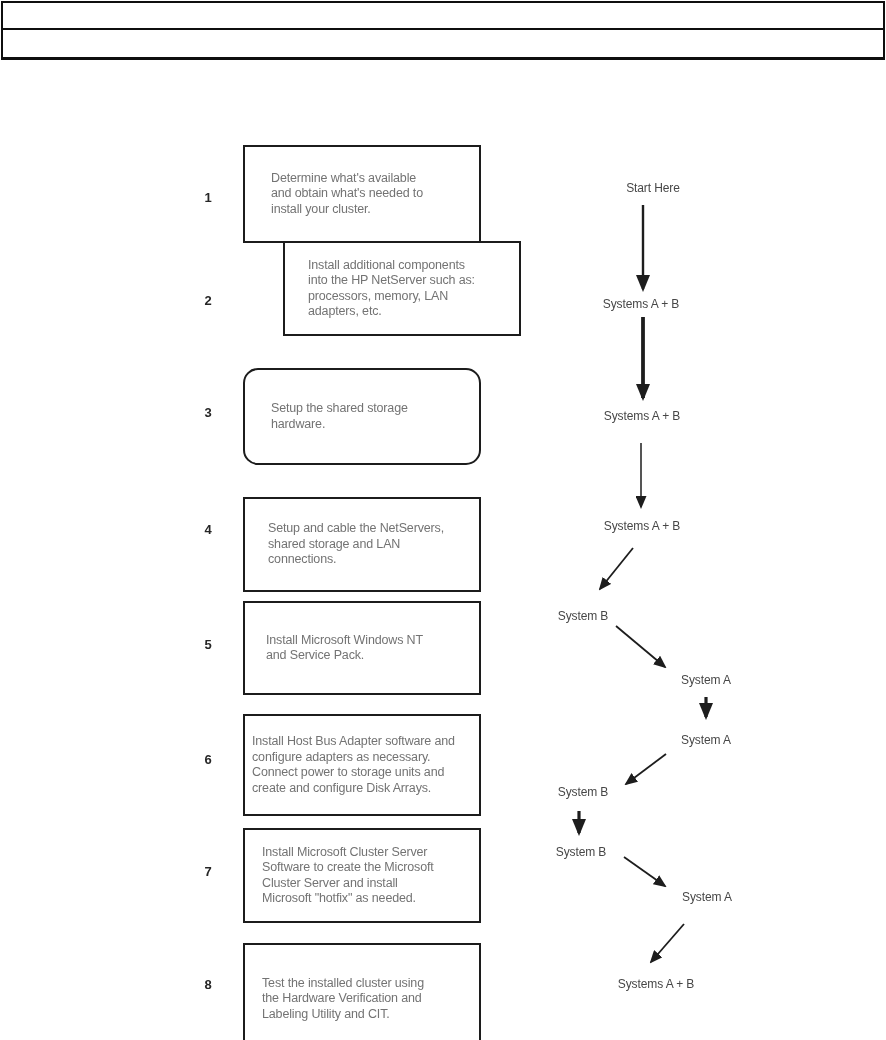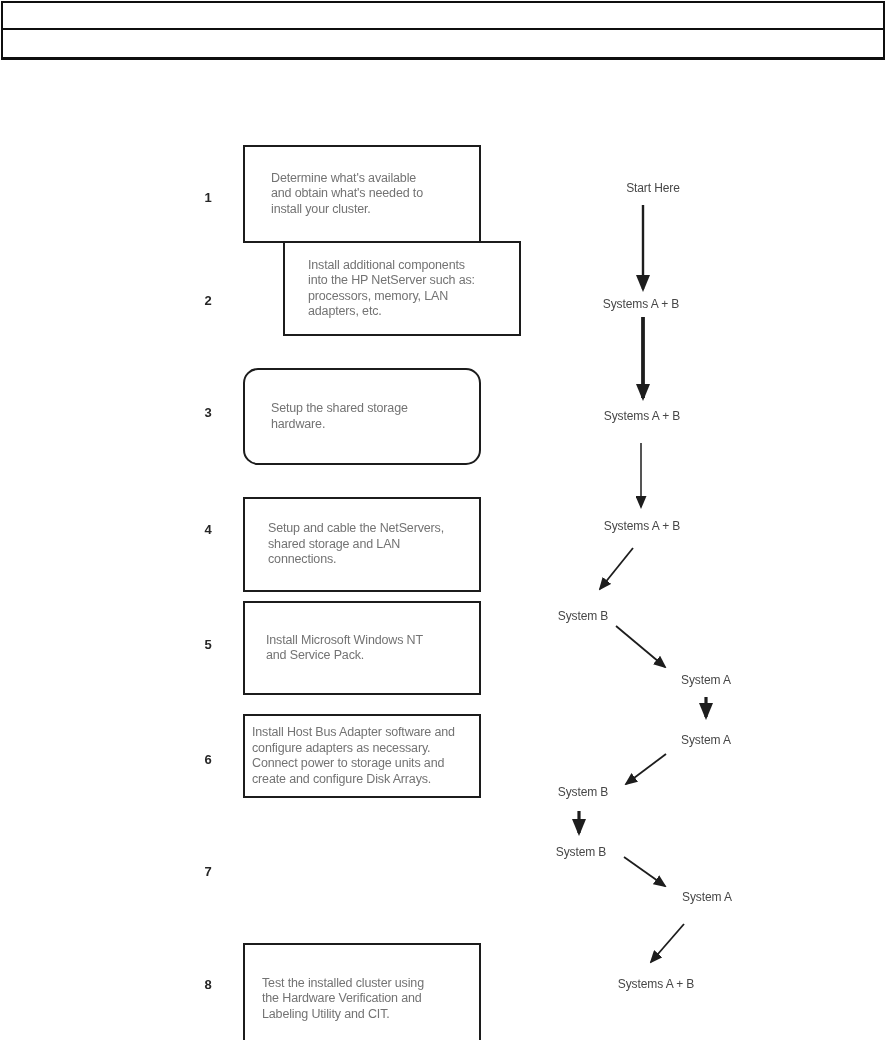--- a/index.html
+++ b/index.html
@@ -74,25 +74,31 @@
   </div>
   <div class="step-box" style="top:487px;height:95px;padding-left:23px;margin-top:10px;">
     <div class="step-text">Setup and cable the NetServers,
 shared storage and LAN
 connections.</div>
   </div>
   <div class="step-box" style="top:601px;height:94px;padding-left:21px;">
     <div class="step-text">Install Microsoft Windows NT
 and Service Pack.</div>
   </div>
-  <div class="step-box" style="top:714px;height:84px;padding-left:7px;">
+  <div class="step-box" style="top:714px;height:102px;padding-left:7px;">
     <div class="step-text">Install Host Bus Adapter software and
 configure adapters as necessary.
 Connect power to storage units and
 create and configure Disk Arrays.</div>
+  </div>
+  <div class="step-box" style="top:828px;height:95px;padding-left:17px;">
+    <div class="step-text">Install Microsoft Cluster Server
+Software to create the Microsoft
+Cluster Server and install
+Microsoft "hotfix" as needed.</div>
   </div>
   <div class="step-box" style="top:943px;height:112px;padding-left:17px;">
     <div class="step-text">Test the installed cluster using
 the Hardware Verification and
 Labeling Utility and CIT.</div>
   </div>
 
   <div class="flow-label" style="left:653px;top:181px;">Start Here</div>
   <div class="flow-label" style="left:641px;top:297px;">Systems A + B</div>
   <div class="flow-label" style="left:642px;top:409px;">Systems A + B</div>

